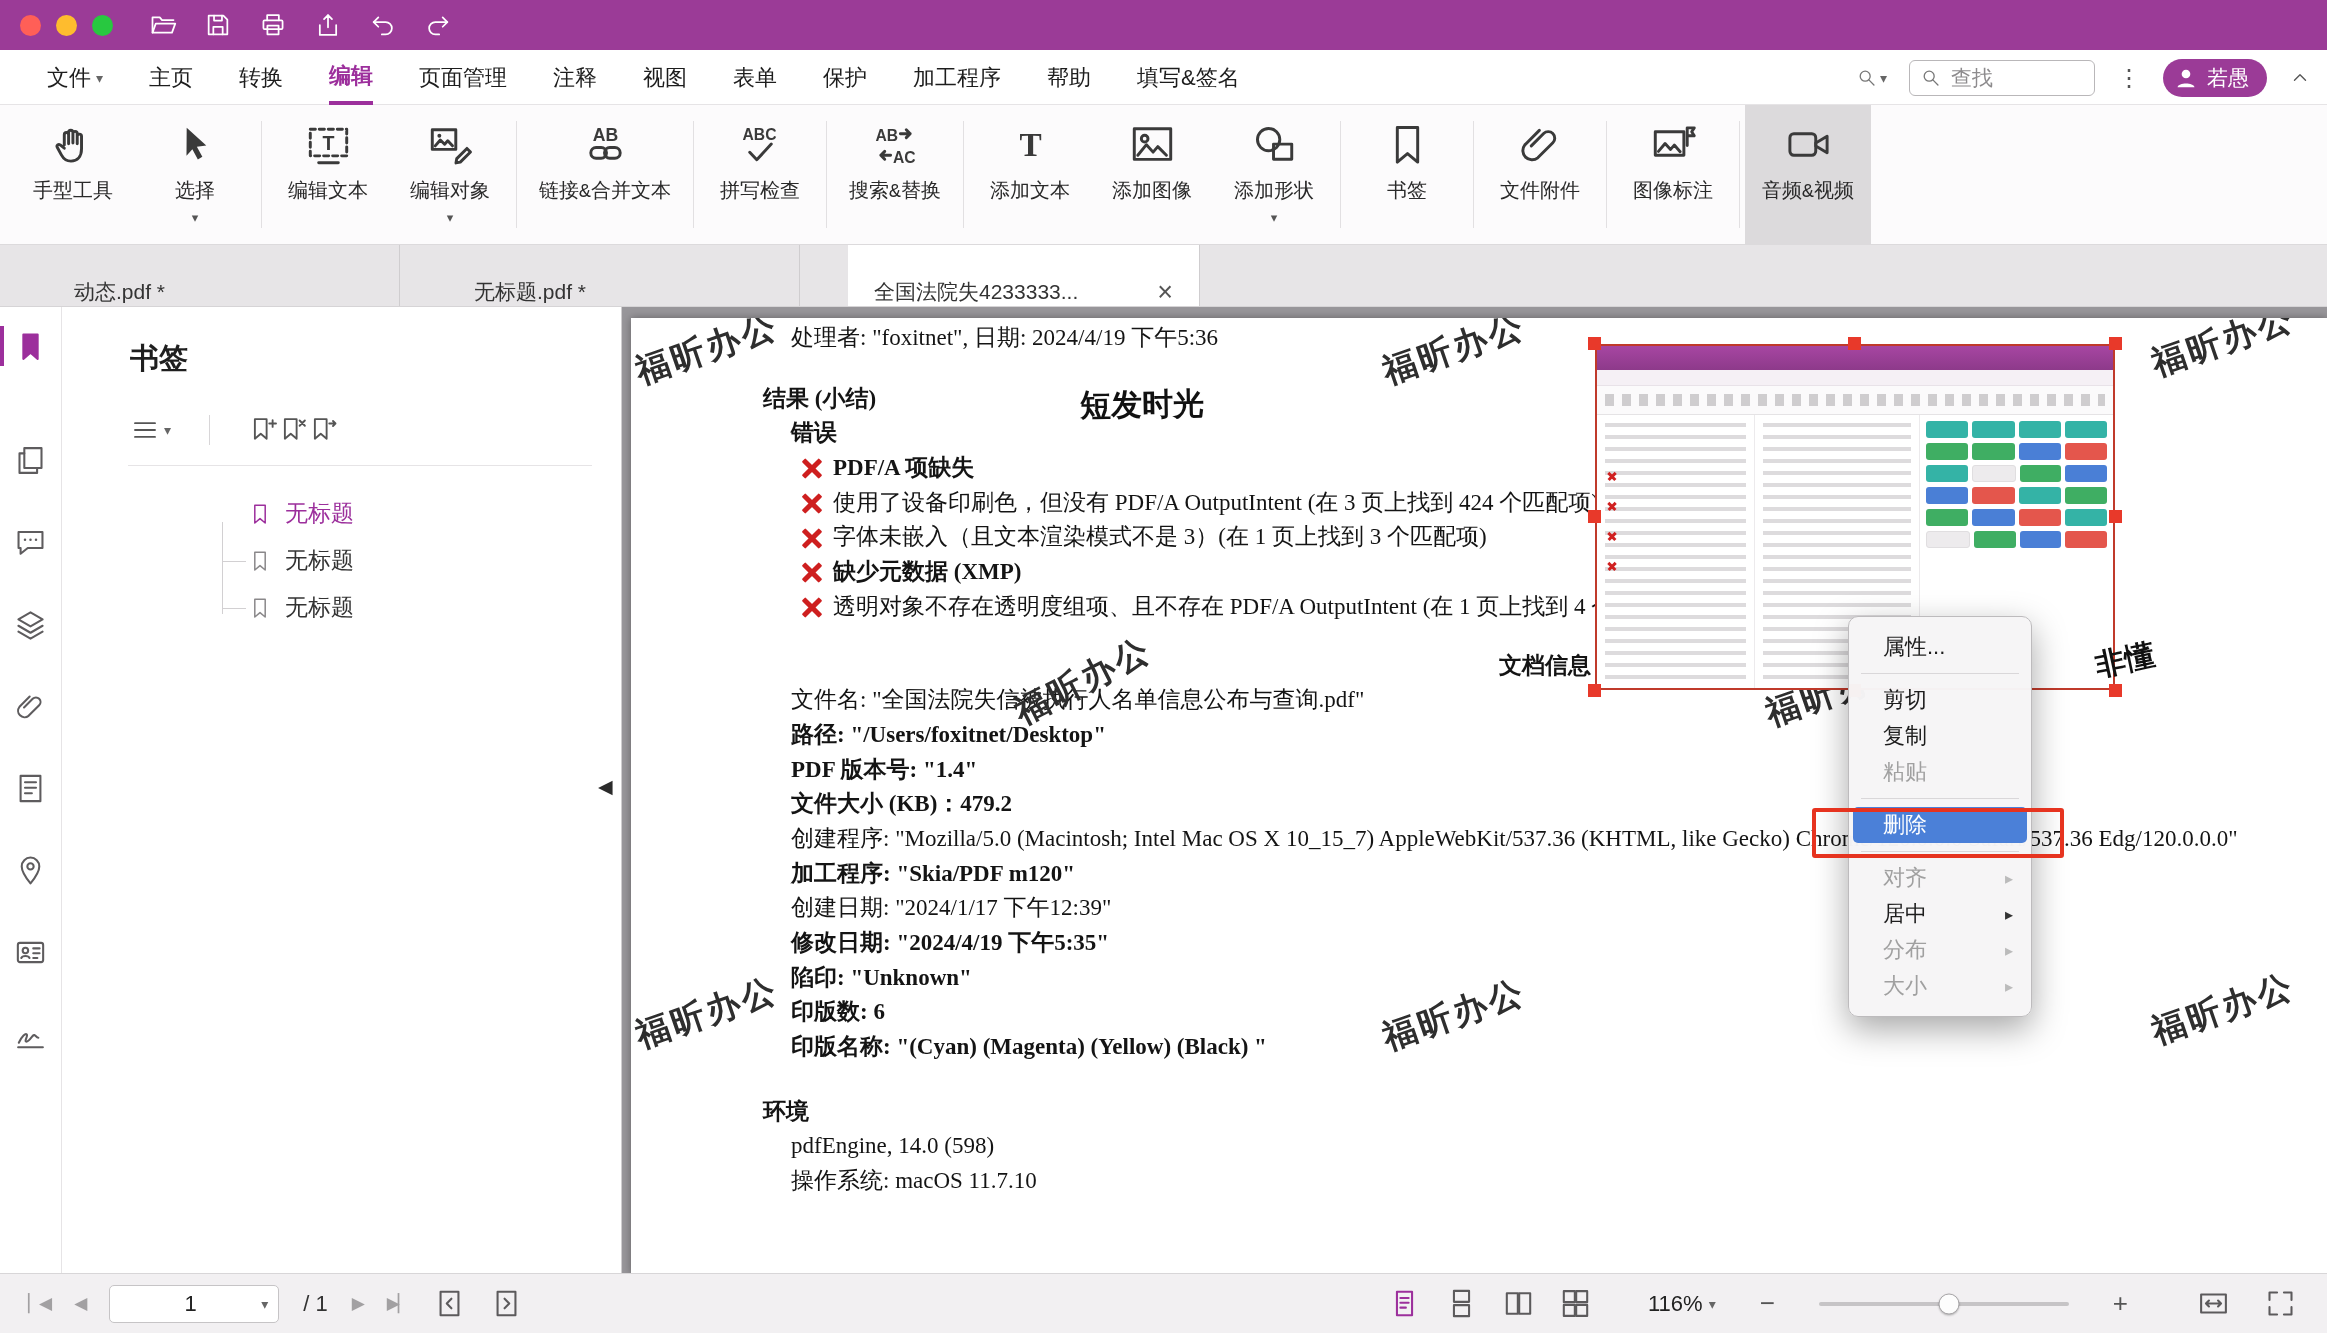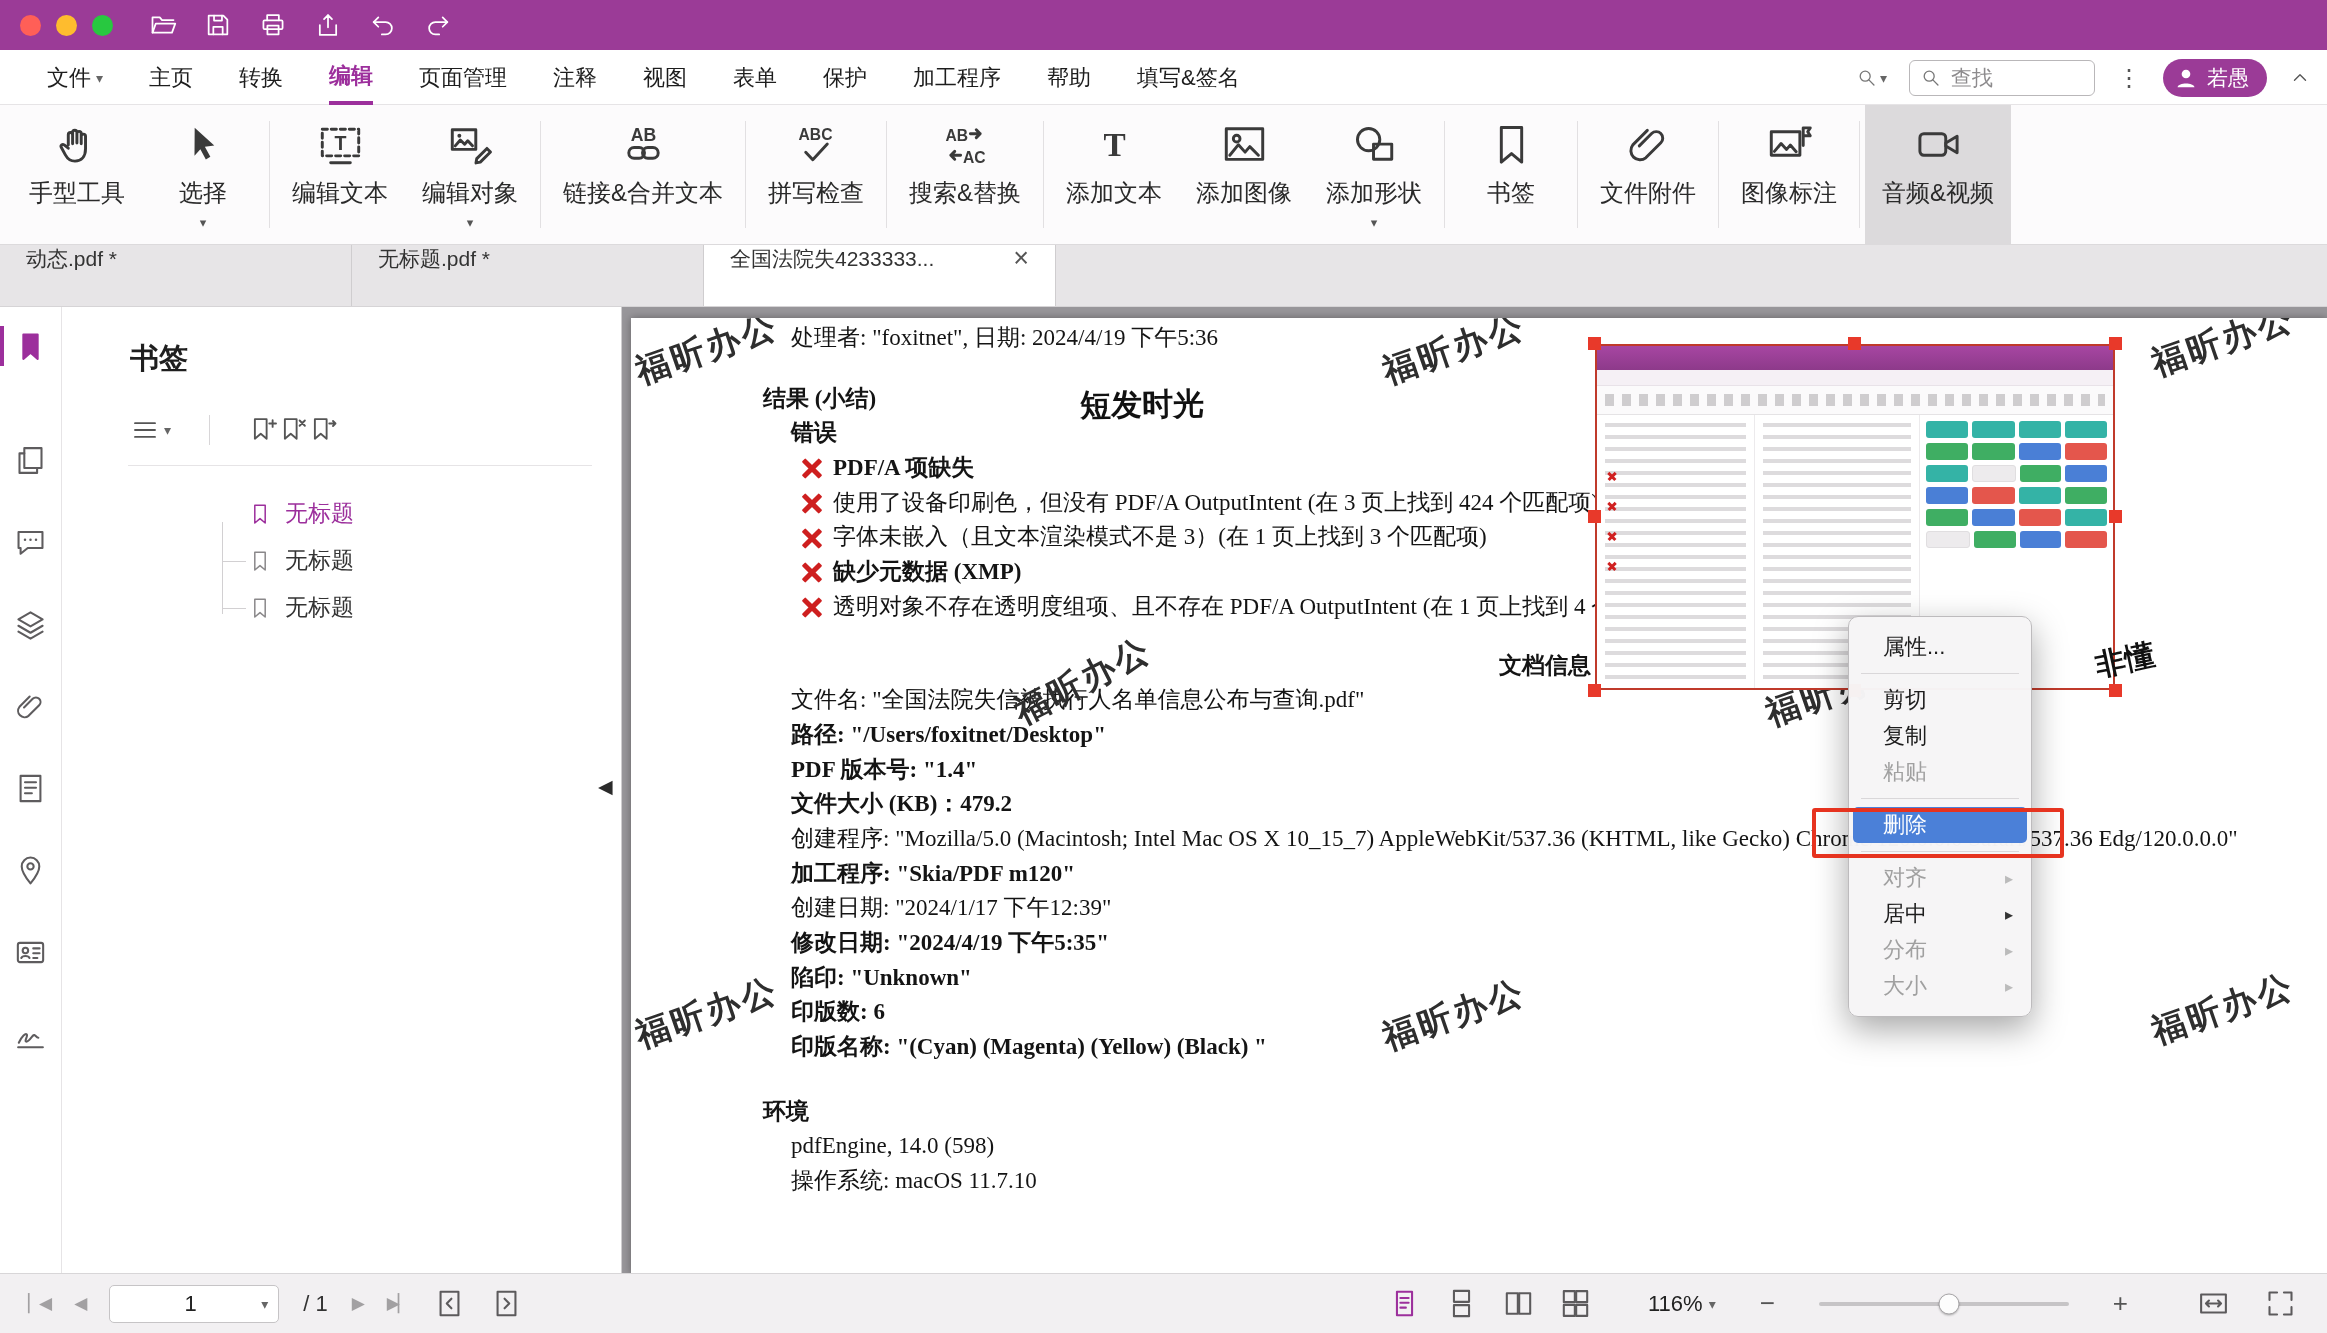--- a/index.html
+++ b/index.html
@@ -40,29 +40,29 @@
   .chev{width:22px;height:22px;color:#555;}
 
   
   .ribbon{position:absolute;left:0;top:105px;width:100%;height:140px;background:#fcfbfc;
           border-bottom:1px solid #dcdadc;display:flex;align-items:stretch;padding-left:12px;box-sizing:border-box;z-index:58;}
   .rwrap{display:flex;align-items:stretch;}
   .rtool{display:flex;flex-direction:column;align-items:center;justify-content:flex-start;
          padding:16px 17px 0 17px;min-width:88px;gap:9px;cursor:default;}
   .rtool.active{background:#dcdadc;}
   .ricon{width:47px;height:47px;color:#3a3a3a;flex:0 0 47px;}
-  .rlabel{font-size:24px;color:#2a2a2a;white-space:nowrap;}
+  .rlabel{font-size:20px;color:#2a2a2a;white-space:nowrap;font-family:Liberation Mono, monospace;}
   .rcaret{font-size:13px;color:#555;line-height:10px;}
   .rsep{width:1px;background:#e2e0e2;margin:16px 5px;}
 
   
   .tabbar{position:absolute;left:0;top:245px;width:100%;height:62px;background:#e7e5e7;
           border-bottom:1px solid #d6d4d6;display:flex;box-sizing:border-box;z-index:57;}
-  .tab{width:352px;display:flex;align-items:flex-start;padding:0 26px;font-size:21px;color:#333;
-       border-right:1px solid #cfcdcf;box-sizing:border-box;white-space:nowrap;overflow:hidden;}
+  .tab{width:352px;display:flex;align-items:flex-end;padding:0 26px;font-size:21px;color:#333;
+       border-right:1px solid #cfcdcf;box-sizing:border-box;white-space:nowrap;overflow:hidden;margin-left:48px;}
   .tab.active{background:#fff;}
   .tab-close{margin-left:auto;font-size:27px;color:#555;line-height:1;}
 
   
   .rail{position:absolute;left:0;top:307px;bottom:59px;width:62px;background:#fff;
         border-right:1px solid #e6e4e6;display:flex;flex-direction:column;align-items:center;
         padding-top:10px;box-sizing:border-box;z-index:20;}
   .rail-item{position:relative;width:62px;height:58px;display:flex;align-items:center;justify-content:center;
              color:#5e5c5e;margin-bottom:24px;}
   .rail-item svg{width:33px;height:33px;}

